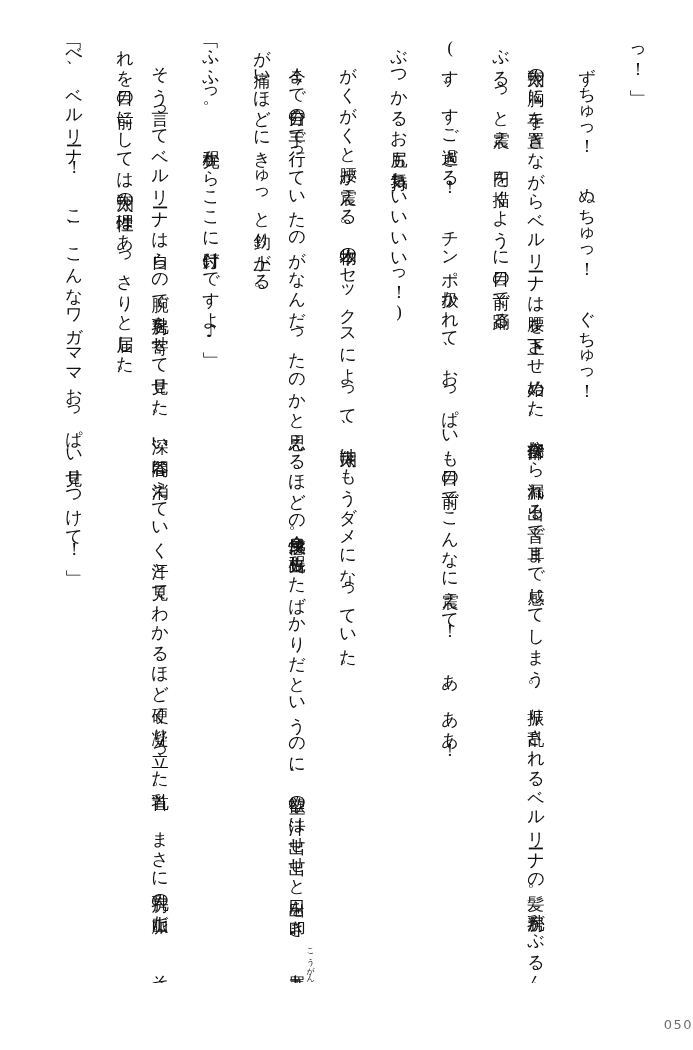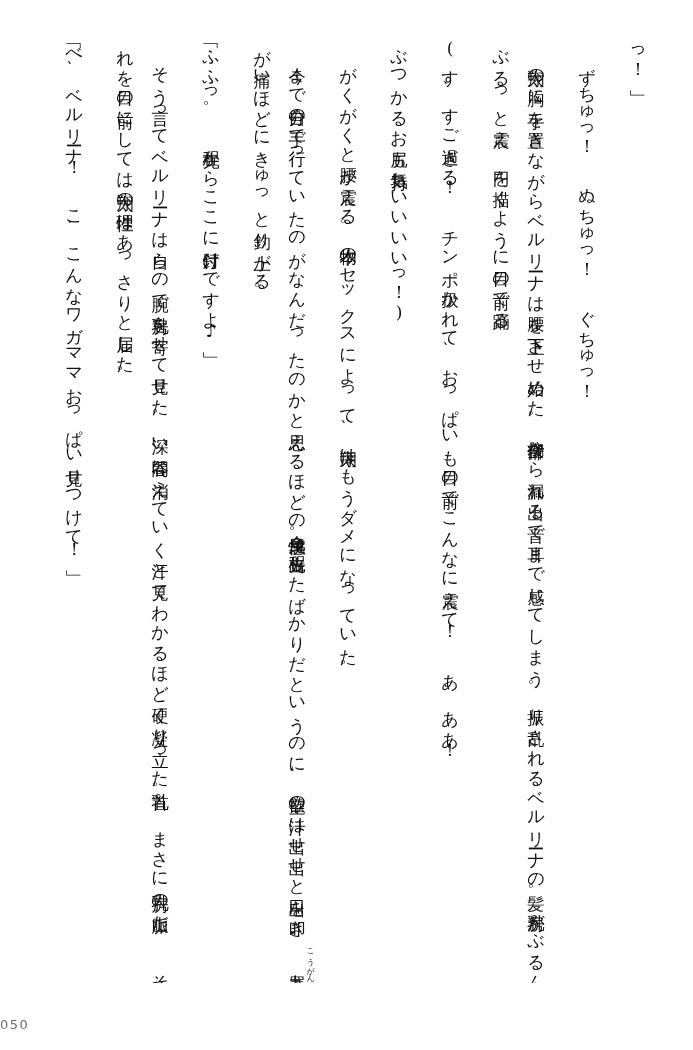--- a/index.html
+++ b/index.html
@@ -56,21 +56,21 @@
   ruby { ruby-align: center; }
   rt {
     font-size: 8px;
     letter-spacing: 0;
   }
   #page-number {
     position: absolute;
     bottom: 18px;
     left: 0;
     width: 693px;
-    text-align: left;
+    text-align: right;
     font-family: "DejaVu Sans", "Liberation Sans", sans-serif;
     font-size: 13px;
     color: #6d6d6d;
     letter-spacing: 1.5px;
   }
 </style>
 </head>
 <body>
 
 <div id="page">

